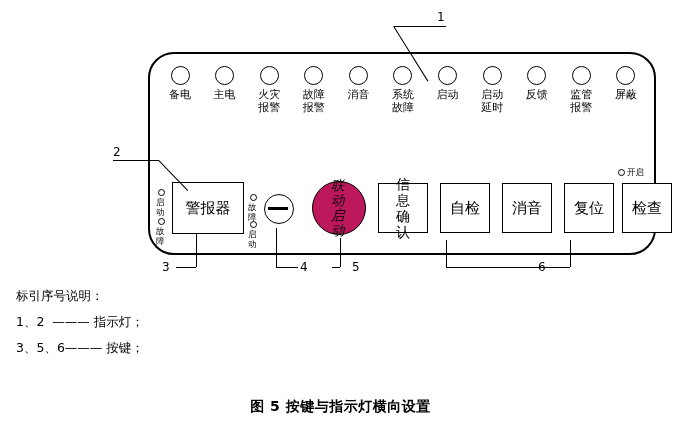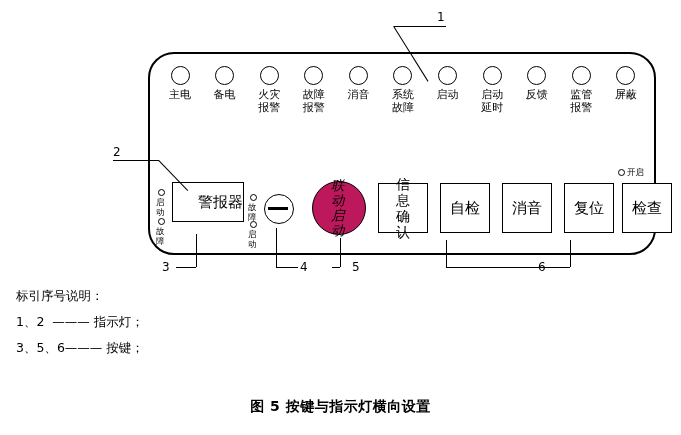--- a/index.html
+++ b/index.html
@@ -214,26 +214,26 @@
 <body>
 
 <div id="stage">
 
   <div class="panel"></div>
 
   <div class="led-row">
 
     <div class="led-cell">
       <div class="led-circle"></div>
+      <div class="led-label">备电</div>
+    </div>
+
+    <div class="led-cell">
+      <div class="led-circle"></div>
       <div class="led-label">主电</div>
-    </div>
-
-    <div class="led-cell">
-      <div class="led-circle"></div>
-      <div class="led-label">备电</div>
     </div>
 
     <div class="led-cell">
       <div class="led-circle"></div>
       <div class="led-label w2">火灾报警</div>
     </div>
 
     <div class="led-cell">
       <div class="led-circle"></div>
       <div class="led-label w2">故障报警</div>
@@ -276,21 +276,21 @@
 
   </div>
 
   <div class="ctrl-row">
 
     <div class="mini-led" style="left:2px; top:12px;"></div>
     <div class="mini-text" style="left:0px; top:21px;">启动</div>
     <div class="mini-led" style="left:2px; top:41px;"></div>
     <div class="mini-text" style="left:0px; top:50px;">故障</div>
 
-    <div class="btn" style="left:16px; top:5px; width:72px; height:40px;justify-content:flex-end;">
+    <div class="btn" style="left:16px; top:5px; width:72px; height:52px;">
       <span class="btn-text">警报器</span>
     </div>
 
     <div class="mini-led" style="left:94px; top:17px;"></div>
     <div class="mini-text" style="left:92px; top:26px;">故障</div>
     <div class="mini-led" style="left:94px; top:44px;"></div>
     <div class="mini-text" style="left:92px; top:53px;">启动</div>
 
     <div class="keyswitch" style="left:108px; top:17px;">
       <div class="slot"></div>

